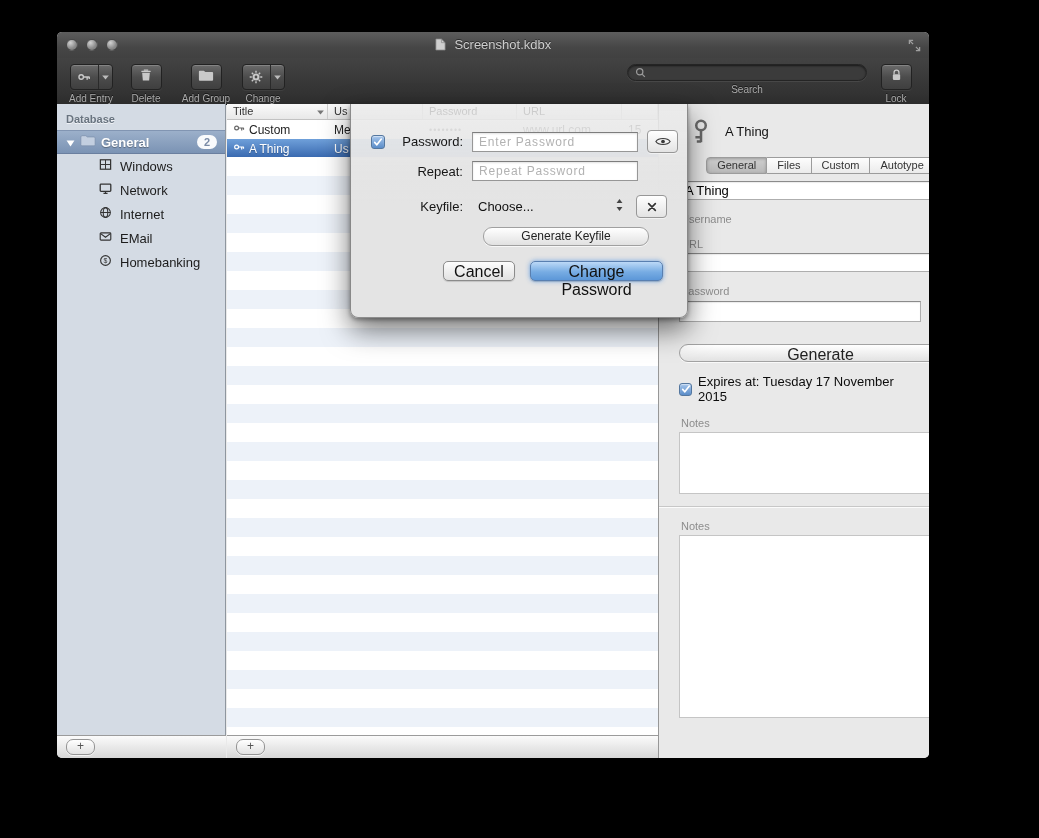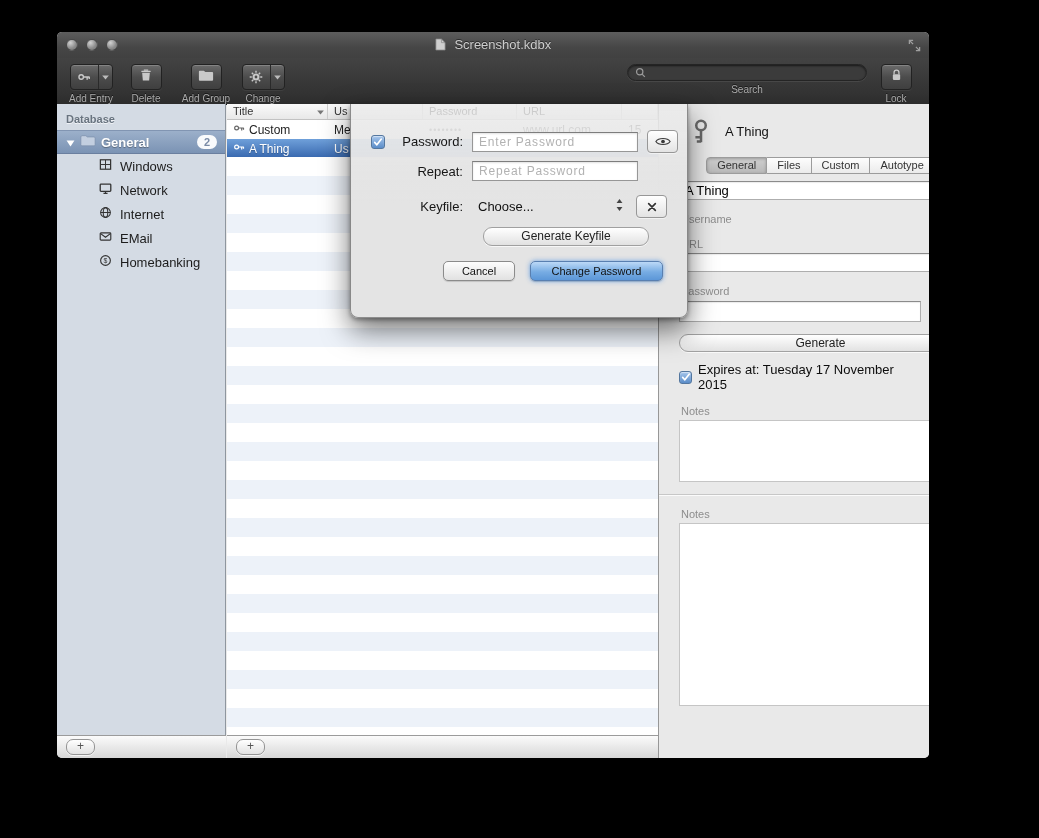--- a/index.html
+++ b/index.html
@@ -81,22 +81,22 @@
   .insp-body{padding:0 20px;}
   .text-field{display:block;width:100%;box-sizing:border-box;height:19px;border:1px solid #aeaeae;
               border-top-color:#8b8b8b;padding:1px 5px;font:13px "Liberation Sans","DejaVu Sans",sans-serif;
               background:#fff;box-shadow:inset 0 1px 1px rgba(0,0,0,.08);outline:0;}
   .field-label{font-size:11px;color:#8d8d8d;margin:13px 2px 3px;}
   .pw-row{display:flex;align-items:center;gap:9px;}
   .pw-row .text-field{flex:1;height:21px;}
   .mini-btn{width:30px;height:21px;border:1px solid #9b9b9b;border-radius:4px;flex:none;
             background:linear-gradient(#fff,#e3e3e3);display:flex;align-items:center;justify-content:center;
             box-shadow:0 1px 0 rgba(255,255,255,.6);cursor:default;}
-  .generate-btn{margin-top:11px;width:100%;height:18px;border-radius:9px;border:1px solid #a2a2a2;
-                background:linear-gradient(#ffffff,#e2e2e2);font-size:12px;color:#222;
+  .generate-btn{margin-top:21px;width:100%;height:18px;border-radius:9px;border:1px solid #a2a2a2;
+                background:linear-gradient(#ffffff,#e2e2e2);font-size:16px;color:#222;
                 box-shadow:0 1px 0 rgba(255,255,255,.7);cursor:default;}
   .expires-row{display:flex;align-items:center;gap:6px;margin-top:10px;}
   .checkbox{width:13px;height:13px;border-radius:3px;border:1px solid #54779f;flex:none;box-sizing:border-box;
             background:linear-gradient(#a6c6ec,#5a8cc8);display:flex;align-items:center;justify-content:center;
             box-shadow:inset 0 1px 1px rgba(255,255,255,.5);cursor:default;}
   .expires-text{font-size:13px;color:#0d0d0d;}
   .gear-btn{margin-left:auto;width:28px;height:17px;border-radius:9px;border:1px solid #a0a0a0;
             background:linear-gradient(#fff,#dedede);display:flex;align-items:center;justify-content:center;cursor:default;}
   .box-area{display:block;width:100%;box-sizing:border-box;border:1px solid #c5c5c5;background:#fff;
             resize:none;outline:0;margin-top:2px;font:12px "Liberation Sans",sans-serif;}
@@ -124,21 +124,21 @@
               box-shadow:0 1px 0 rgba(255,255,255,.5);cursor:default;}
   .keyfile-popup{width:166px;height:20px;display:flex;align-items:center;box-sizing:border-box;
                  padding:0 4px 0 6px;font-size:13px;color:#111;cursor:default;}
   .keyfile-popup .stepper{margin-left:auto;}
   .genkey-row{margin:4px 20px 0 132px;}
   .genkey-btn{width:166px;height:19px;border-radius:9px;border:1px solid #a0a0a0;
               background:linear-gradient(#ffffff,#e1e1e1);font-size:12px;color:#222;
               box-shadow:0 1px 0 rgba(255,255,255,.7);cursor:default;}
   .sheet-actions{display:flex;justify-content:flex-end;gap:15px;padding:15px 24px 0 0;}
   .btn{height:20px;border-radius:5px;border:1px solid #8b8b8b;background:linear-gradient(#fdfdfd,#e1e1e1);
-       font-size:11px;color:#111;box-shadow:0 1px 1px rgba(0,0,0,.15);cursor:default;}
+       font-size:16px;color:#111;box-shadow:0 1px 1px rgba(0,0,0,.15);cursor:default;}
   .btn.cancel{width:72px;}
   .btn.primary{width:133px;background:linear-gradient(#bcd9f7,#77ace3 55%,#5c97d8);border-color:#597fb0;
                box-shadow:0 0 5px rgba(95,155,225,.9),0 1px 1px rgba(0,0,0,.2);}
 </style>
 </head>
 <body>
 
 <div class="window">
 
   <div class="titlebar">

